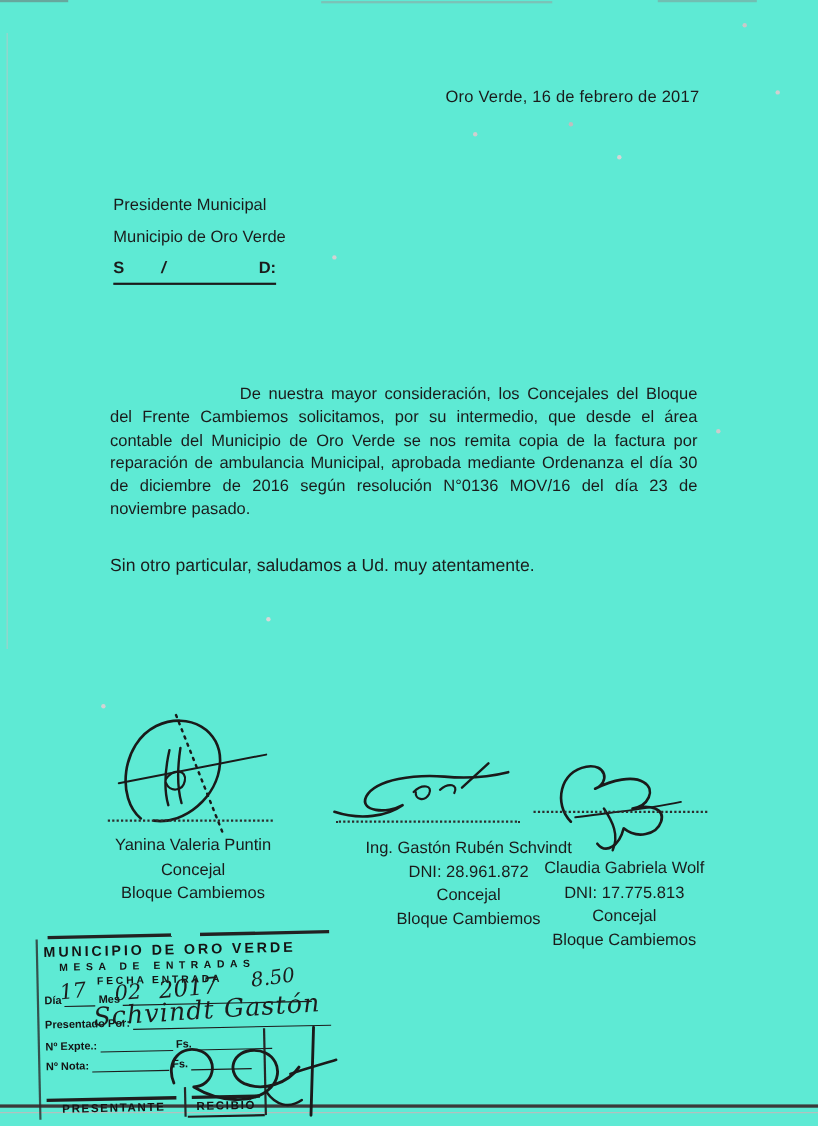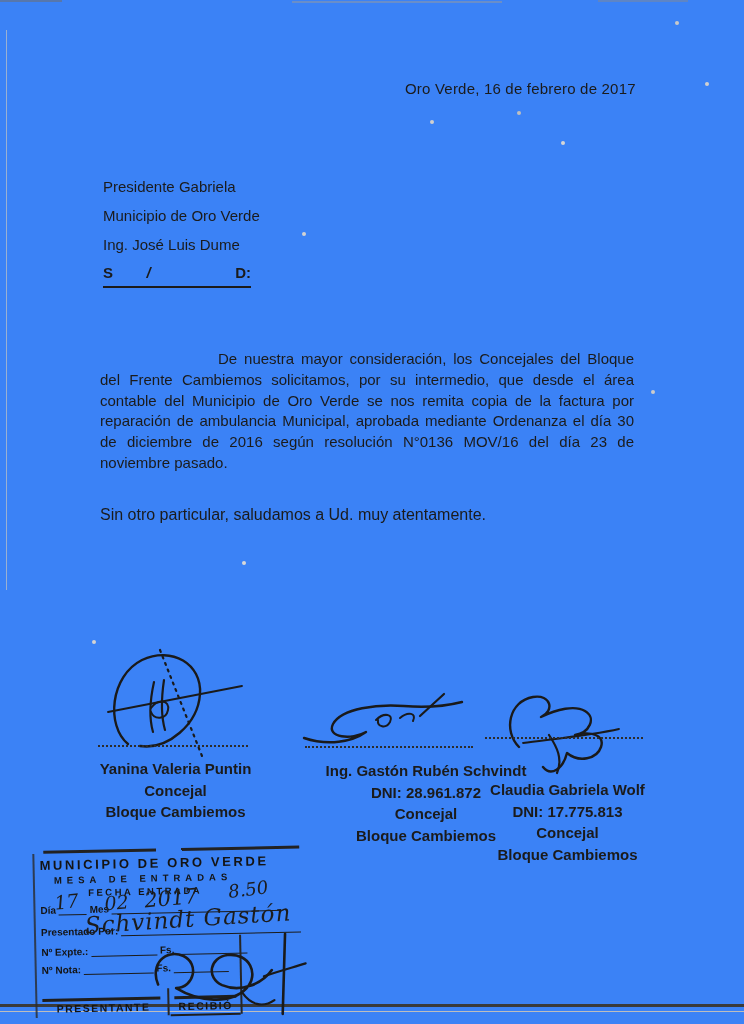--- a/index.html
+++ b/index.html
@@ -1,18 +1,18 @@
 <!DOCTYPE html>
 <html><head>
 <meta charset="utf-8">
 <style>
   html,body{margin:0;padding:0;background:#e8e8e8;}
   .page{
     position:relative;width:744px;height:1024px;margin:0 auto;
-    background:#3b82f6;overflow:hidden;
+    background:#5eead4;overflow:hidden;
     font-family:"Liberation Sans",sans-serif;color:#1b1b1b;
   }
   .abs{position:absolute;}
   
   .scan-top-a{left:0;top:0;width:62px;height:2px;background:#6f6f6f;opacity:.55;}
   .scan-top-b{left:292px;top:1px;width:210px;height:2px;background:#9a9a9a;opacity:.5;}
   .scan-top-c{left:598px;top:0;width:90px;height:2px;background:#8a8a8a;opacity:.45;}
   .scan-left{left:6px;top:30px;width:1px;height:560px;background:#c3c3c3;opacity:.7;}
   .scan-bottom{left:0;top:1004px;width:744px;height:3px;background:#3a3a3a;}
   .scan-bottom2{left:0;top:1011px;width:744px;height:1px;background:#bdbdbd;}
@@ -30,21 +30,21 @@
   .salutation .sal-slash{text-align:left;font-style:italic;}
   .salutation .sal-d{text-align:right;}
   .body-par{left:100px;top:349px;width:534px;font-size:15px;line-height:20.8px;
     text-align:justify;text-indent:118px;margin:0;}
   .closing{left:100px;top:506px;font-size:16px;margin:0;}
   
   .sig-col{top:0;}
   .sig-svg{position:absolute;}
   .sig-svg path{fill:none;stroke:#1a1a1a;stroke-linecap:round;stroke-linejoin:round;}
   .dotline{position:absolute;border-bottom:2.6px dotted #2c2c2c;height:0;}
-  .sig-text{position:absolute;width:100%;text-align:center;font-weight:bold;font-size:15px;line-height:21.5px;}
+  .sig-text{position:absolute;width:100%;text-align:center;font-weight:normal;font-size:15px;line-height:21.5px;}
   
   .stamp{left:33px;top:848px;width:296px;height:170px;transform:rotate(-1.2deg);
     color:#141414;font-weight:bold;}
   .stamp-topline{position:absolute;left:12px;top:0;width:256px;height:3px;
     background:linear-gradient(90deg,#222 0 44%,transparent 44% 54%,#222 54% 100%);}
   .stamp-leftline{position:absolute;left:1px;top:3px;width:2px;height:164px;background:#2a2a2a;opacity:.8;}
   .stamp-title{position:absolute;left:8px;top:7px;font-size:13px;letter-spacing:2.6px;white-space:nowrap;}
   .stamp-sub{position:absolute;left:22px;top:24px;font-size:9.5px;letter-spacing:5px;white-space:nowrap;}
   .stamp-fecha{position:absolute;left:56px;top:37px;font-size:9.5px;letter-spacing:2.5px;white-space:nowrap;}
   .stamp-row{position:absolute;font-size:10px;white-space:nowrap;}
@@ -65,23 +65,22 @@
   <div class="abs scan-top-b"></div>
   <div class="abs scan-top-c"></div>
   <div class="abs scan-left"></div>
   <div class="abs scan-bottom"></div>
   <div class="abs scan-bottom2"></div>
   <div class="abs noise"></div>
 
   <div class="abs date-line">Oro Verde, 16 de febrero de 2017</div>
 
   <div class="abs recipient">
-    <div class="r-line">Presidente Gabriela</div>
+    <div class="r-line">Presidente Municipal</div>
     <div class="r-line">Municipio de Oro Verde</div>
-    <div class="r-line">Ing. José Luis Dume</div>
     <div class="salutation">
       <span class="sal-s">S</span>
       <span class="sal-slash">/</span>
       <span class="sal-d">D:</span>
     </div>
   </div>
 
   <p class="abs body-par">De nuestra mayor consideración, los Concejales del Bloque del Frente Cambiemos solicitamos, por su intermedio, que desde el área contable del Municipio de Oro Verde se nos remita copia de la factura por reparación de ambulancia Municipal, aprobada mediante Ordenanza el día 30 de diciembre de 2016 según resolución N°0136 MOV/16 del día 23 de noviembre pasado.</p>
 
   <p class="abs closing">Sin otro particular, saludamos a Ud. muy atentamente.</p>

